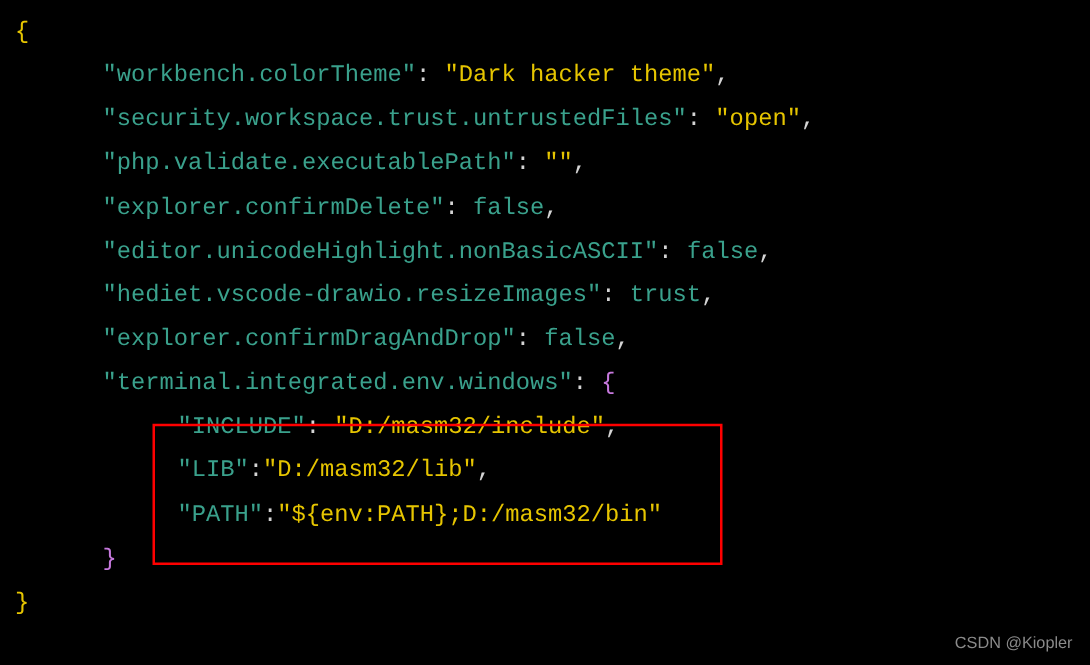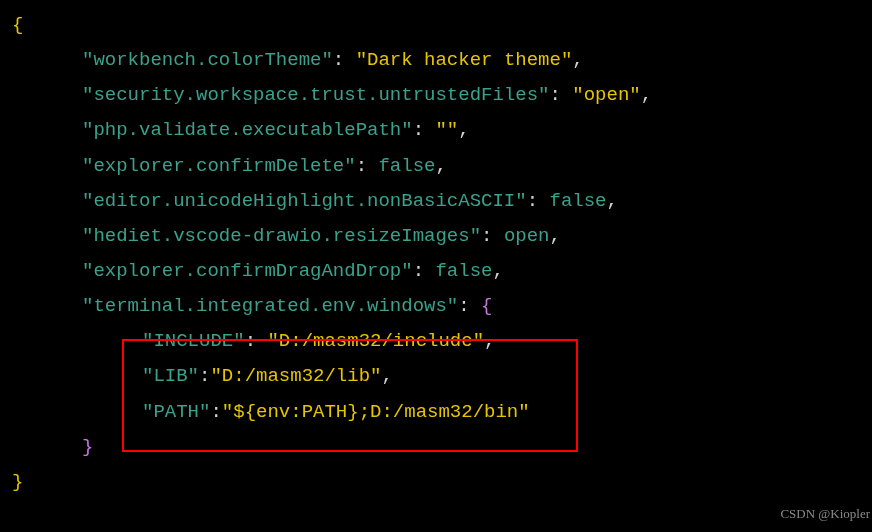--- a/index.html
+++ b/index.html
@@ -31,37 +31,37 @@
     border: 2px solid #ff0000;
     left: 122px;
     top: 339px;
     width: 456px;
     height: 113px;
     pointer-events: none;
   }
   .watermark {
     position: absolute;
     bottom: 6px;
-    right: 2px;
+    right: 14px;
     font-size: 13px;
     color: #8a8a8a;
-    font-family: Liberation Serif, serif;
+    font-family: Liberation Sans, sans-serif;
   }
 </style>
 </head>
 <body>
 
 <div class="code-container" id="code-block">
     <div class="line"><span class="brace-outer">{</span></div>
     <div class="line indent1"><span class="key">"workbench.colorTheme"</span><span class="punct">: </span><span class="string">"Dark hacker theme"</span><span class="punct">,</span></div>
     <div class="line indent1"><span class="key">"security.workspace.trust.untrustedFiles"</span><span class="punct">: </span><span class="string">"open"</span><span class="punct">,</span></div>
     <div class="line indent1"><span class="key">"php.validate.executablePath"</span><span class="punct">: </span><span class="string">""</span><span class="punct">,</span></div>
     <div class="line indent1"><span class="key">"explorer.confirmDelete"</span><span class="punct">: </span><span class="keyword">false</span><span class="punct">,</span></div>
     <div class="line indent1"><span class="key">"editor.unicodeHighlight.nonBasicASCII"</span><span class="punct">: </span><span class="keyword">false</span><span class="punct">,</span></div>
-    <div class="line indent1"><span class="key">"hediet.vscode-drawio.resizeImages"</span><span class="punct">: </span><span class="keyword">open</span><span class="punct">,</span></div>
+    <div class="line indent1"><span class="key">"hediet.vscode-drawio.resizeImages"</span><span class="punct">: </span><span class="keyword">trust</span><span class="punct">,</span></div>
     <div class="line indent1"><span class="key">"explorer.confirmDragAndDrop"</span><span class="punct">: </span><span class="keyword">false</span><span class="punct">,</span></div>
     <div class="line indent1"><span class="key">"terminal.integrated.env.windows"</span><span class="punct">: </span><span class="brace-inner">{</span></div>
     <div class="line indent2"><span class="key">"INCLUDE"</span><span class="punct">: </span><span class="string">"D:/masm32/include"</span><span class="punct">,</span></div>
     <div class="line indent2"><span class="key">"LIB"</span><span class="punct">:</span><span class="string">"D:/masm32/lib"</span><span class="punct">,</span></div>
     <div class="line indent2"><span class="key">"PATH"</span><span class="punct">:</span><span class="string">"${env:PATH};D:/masm32/bin"</span><span class="punct"></span></div>
     <div class="line indent1"><span class="brace-inner">}</span></div>
     <div class="line"><span class="brace-outer">}</span></div>
   </div>
 
 <div class="highlight-box"></div>

